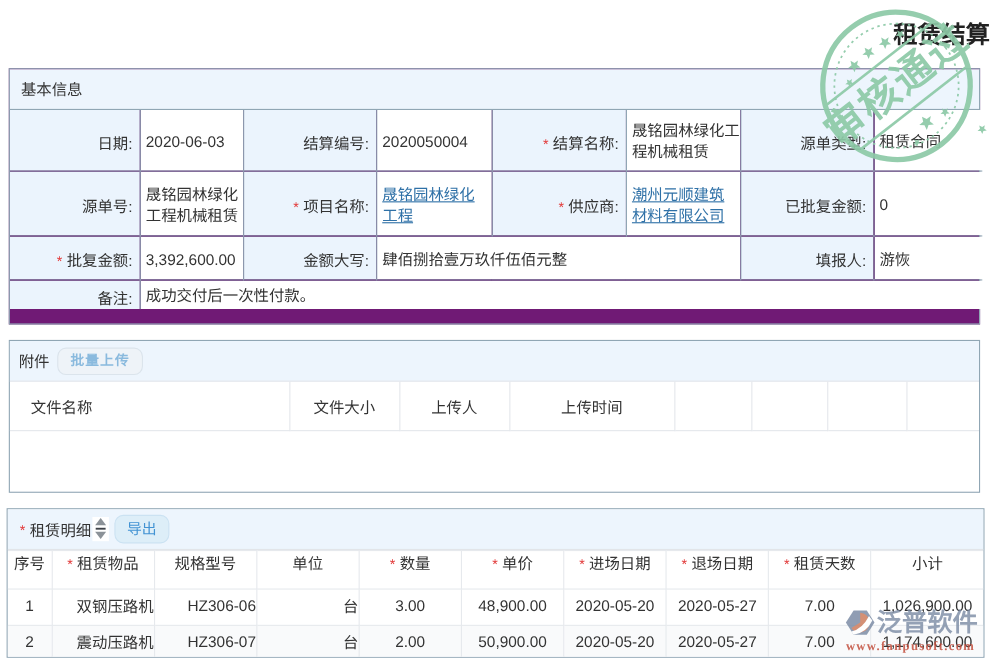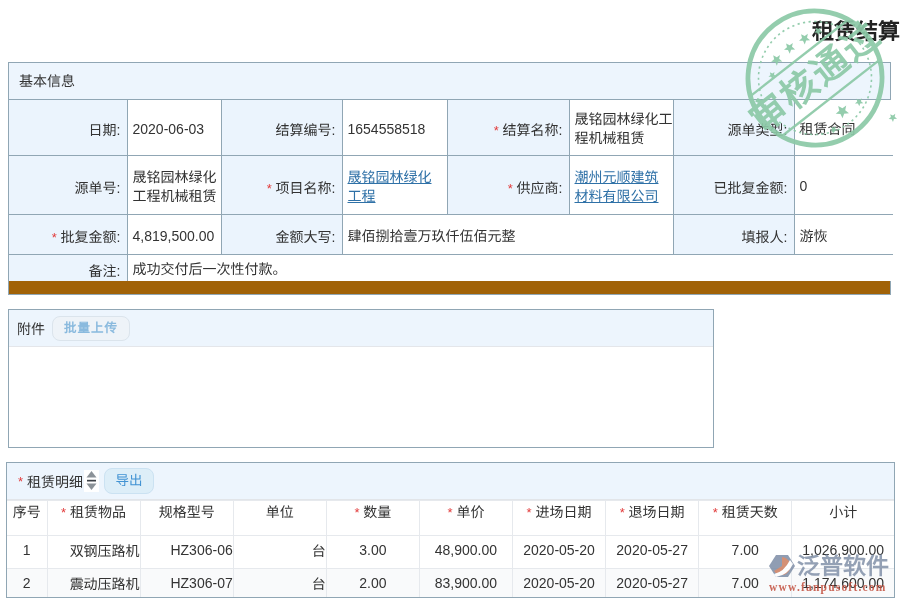--- a/index.html
+++ b/index.html
@@ -5,36 +5,36 @@
 <style>
   * { margin:0; padding:0; box-sizing:border-box; }
   html,body { width:900px; height:600px; background:#fff; overflow:hidden;
     font-family:"Liberation Sans", sans-serif; color:#333; }
   body { position:relative; }
   .title { position:absolute; left:0; top:13px; width:900px; text-align:right;
     font-size:22px; font-weight:bold; color:#222; }
 
   
   .p1 { position:absolute; left:8px; top:62px; width:883px; height:233px;
-    border:1px solid #90a6b4; background:#a16207; }
+    border:1px solid #90a6b4; background:#701a75; }
   .p1 .hd { height:37px; line-height:36px; background:#edf5fd; padding-left:10px;
     font-size:14px; color:#333; border-bottom:1px solid #90a6b4; }
   .p1 table { border-collapse:collapse; table-layout:fixed; width:881px; font-size:14px; }
   .p1 td { border:1px solid #90a6b4; padding:4px 0 0 0; overflow:hidden; }
   .p1 tr > td:first-child { border-left:none; }
   .p1 table tr:first-child > td { border-top:none; }
   .p1 tr > td:last-child { border-right:none; }
   .p1 tr:last-child > td { border-bottom:none; }
   .p1 td.lb { background:#ebf4fd; text-align:right; padding-right:6px; color:#333; }
   .p1 td.vl { background:#fff; text-align:left; padding-left:5px; line-height:19px; }
   .red { color:#e23b3b; font-size:13px; }
   a.lk { color:#2f71a7; text-decoration:underline; }
 
   
-  .p2 { position:absolute; left:8px; top:309px; width:706px; height:139px;
+  .p2 { position:absolute; left:8px; top:309px; width:883px; height:139px;
     border:1px solid #90a6b4; background:#fff; }
   .p2 .hd { height:37px; background:#edf5fd; border-bottom:1px solid #e4e6ea;
     font-size:14px; display:flex; align-items:center; padding-left:8px; }
   .btn-upload { margin-left:7px; height:25px; line-height:23px; padding:0 11px;
     background:#eef3f8; border:1px solid #dbe4ec; border-radius:8px;
     color:#8abade; font-size:12.5px; letter-spacing:1px;font-weight:bold; }
   .p2 table { border-collapse:collapse; table-layout:fixed; width:881px; font-size:14px; }
   .p2 td { border:1px solid #e4e7eb; height:44px; border-top:none; text-align:center; color:#333; }
   .p2 tr > td:first-child { border-left:none; text-align:left; padding-left:19px; }
   .p2 tr > td:last-child { border-right:none; }
@@ -79,54 +79,78 @@
         <col style="width:122px">
         <col style="width:104px">
         <col style="width:121px">
         <col style="width:99px">
       </colgroup>
       <tbody>
         <tr style="height:55px">
         <td class="lb">日期:</td>
           <td class="vl">2020-06-03</td>
         <td class="lb">结算编号:</td>
-          <td class="vl">1654558518</td>
+          <td class="vl">2020050004</td>
         <td class="lb"><span class="red">*</span> 结算名称:</td>
           <td class="vl">晟铭园林绿化工<br>程机械租赁</td>
         <td class="lb">源单类型:</td>
           <td class="vl">租赁合同</td>
       </tr>
       <tr style="height:59px">
         <td class="lb">源单号:</td>
           <td class="vl">晟铭园林绿化<br>工程机械租赁</td>
         <td class="lb"><span class="red">*</span> 项目名称:</td>
           <td class="vl"><a class="lk">晟铭园林绿化<br>工程</a></td>
         <td class="lb"><span class="red">*</span> 供应商:</td>
           <td class="vl"><a class="lk">潮州元顺建筑<br>材料有限公司</a></td>
         <td class="lb">已批复金额:</td>
           <td class="vl">0</td>
       </tr>
       <tr style="height:40px">
         <td class="lb"><span class="red">*</span> 批复金额:</td>
-          <td class="vl">4,819,500.00</td>
+          <td class="vl">3,392,600.00</td>
         <td class="lb">金额大写:</td>
           <td class="vl" colspan="3">肆佰捌拾壹万玖仟伍佰元整</td>
         <td class="lb">填报人:</td>
           <td class="vl">游恢</td>
       </tr>
       <tr style="height:27px">
         <td class="lb">备注:</td>
           <td class="vl" colspan="7">成功交付后一次性付款。</td>
       </tr>
     </tbody>
     </table>
   </div>
 
   <div class="p2">
     <div class="hd">附件 <span class="btn-upload">批量上传</span></div>
+    <table>
+      <colgroup>
+        <col style="width:254px">
+        <col style="width:100px">
+        <col style="width:100px">
+        <col style="width:150px">
+        <col style="width:70px">
+        <col style="width:69px">
+        <col style="width:72px">
+        <col style="width:66px">
+      </colgroup>
+      <tbody>
+        <tr>
+        <td>文件名称</td>
+          <td>文件大小</td>
+          <td>上传人</td>
+          <td>上传时间</td>
+        <td></td>
+          <td></td>
+          <td></td>
+          <td></td>
+      </tr>
+    </tbody>
+    </table>
   </div>
 
   <div class="p3">
     <div class="tb"><span class="red">*</span>&nbsp;租赁明细<span class="sorter"><svg width="15" height="22" viewBox="0 0 15 22">
           <polygon points="7.5,1 12.5,7.5 2.5,7.5" fill="#8b9298"></polygon>
           <rect x="3" y="9.8" width="9" height="1.7" fill="#3c4147"></rect>
           <polygon points="7.5,20 12.5,13.5 2.5,13.5" fill="#8b9298"></polygon>
         </svg></span><span class="btn-export">导出</span></div>
     <table>
       <colgroup>
@@ -165,21 +189,21 @@
           <td>2020-05-27</td>
         <td>7.00</td>
           <td>1,026,900.00</td>
       </tr>
       <tr class="r2">
         <td>2</td>
           <td class="lft">震动压路机</td>
           <td class="lft">HZ306-07</td>
           <td class="lft">台</td>
         <td>2.00</td>
-          <td>83,900.00</td>
+          <td>50,900.00</td>
           <td>2020-05-20</td>
           <td>2020-05-27</td>
         <td>7.00</td>
           <td>1,174,600.00</td>
       </tr>
     </tbody>
     </table>
   </div>
 
   <svg class="stamp" viewBox="0 0 190 190">

